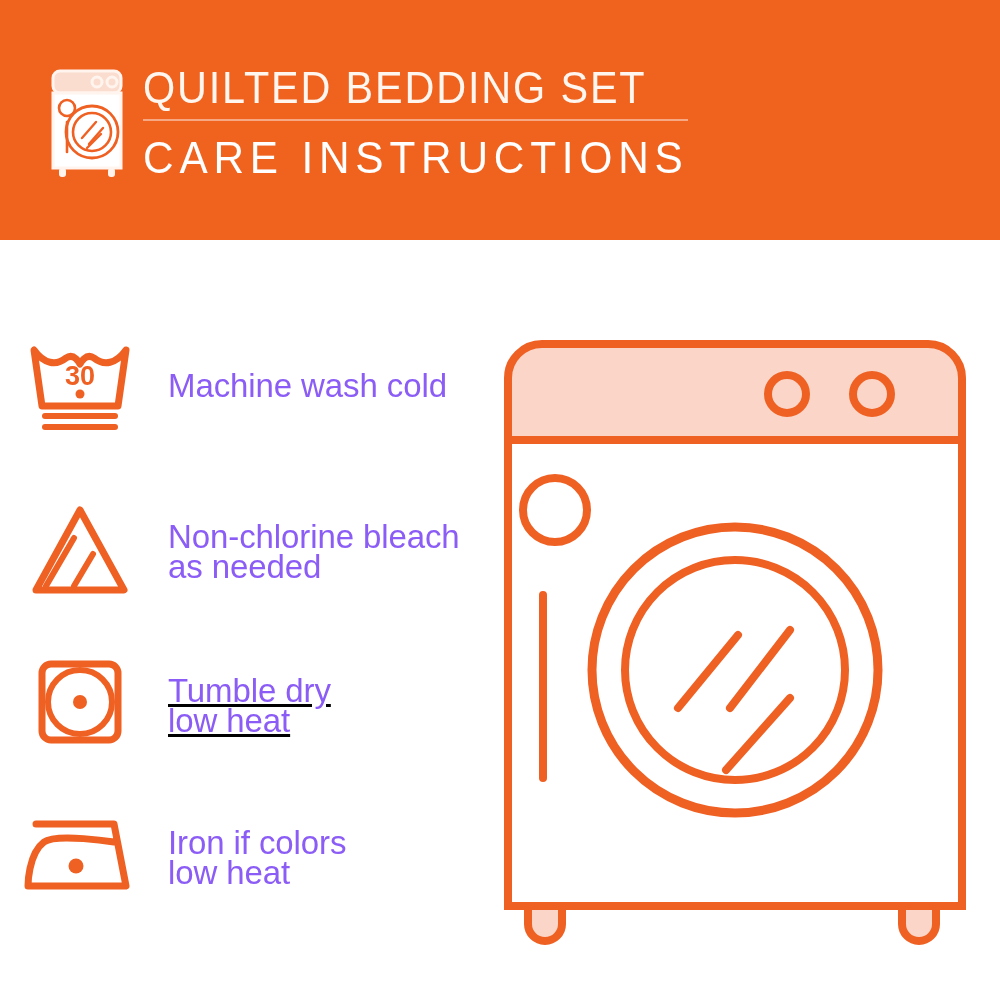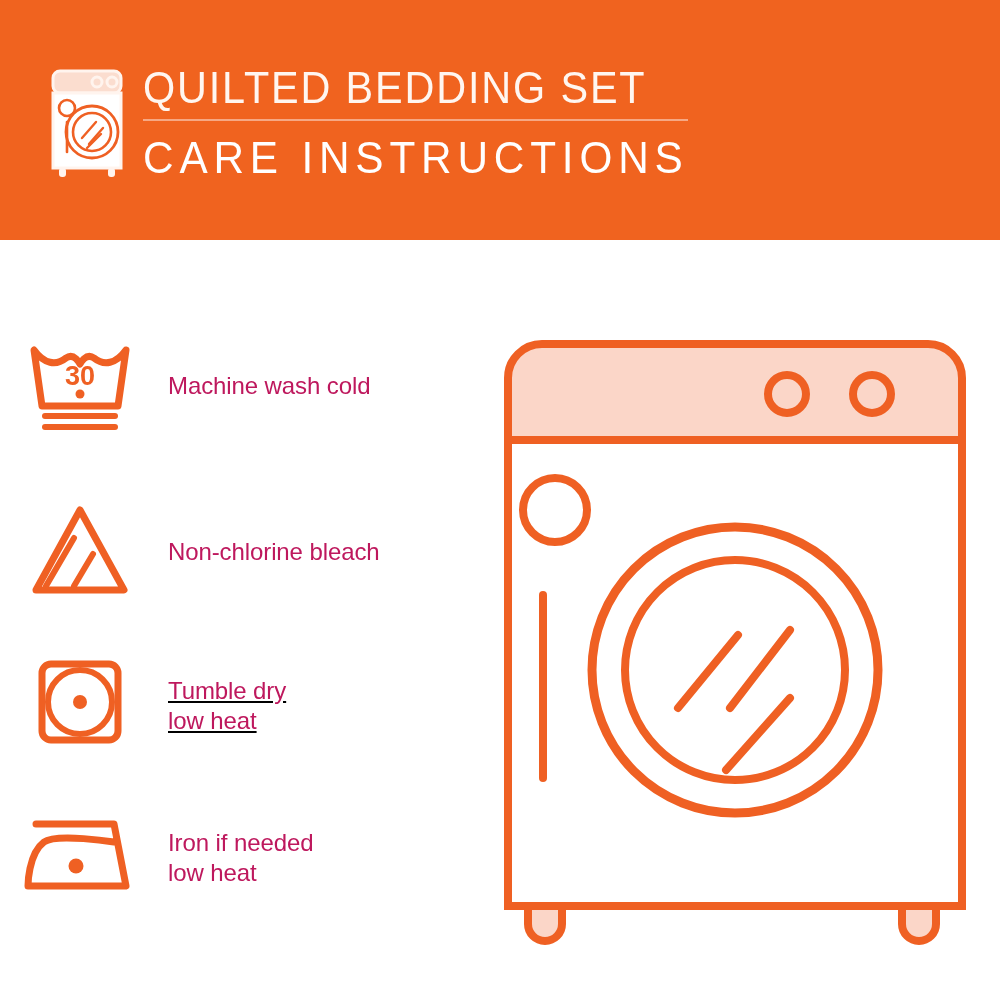--- a/index.html
+++ b/index.html
@@ -95,22 +95,22 @@
 
   .row-icon {
     width: 160px;
     min-width: 160px;
     height: 130px;
     display: flex;
     align-items: center;
     justify-content: center;
   }
   .row-text {
-    color: #be185d;
-    font-size: 24px;
+    color: #8b5cf6;
+    font-size: 33px;
     line-height: 30px;
     letter-spacing: -0.1px;
     font-weight: 500;
     padding-left: 8px;
   }
   .row-text .ln { display: block; white-space: nowrap; }
 
   
   .machine {
     position: absolute;
@@ -172,20 +172,21 @@
     <div class="row row-1">
       <div class="row-icon">
         <svg width="112" height="100" viewBox="0 0 112 100" aria-hidden="true">
           <path d="M56 8 L100 88 L12 88 Z" fill="none" stroke="#EF6023" stroke-width="7" stroke-linejoin="round"></path>
           <line x1="50" y1="36" x2="22" y2="84" stroke="#EF6023" stroke-width="6" stroke-linecap="round"></line>
           <line x1="69" y1="52" x2="50" y2="84" stroke="#EF6023" stroke-width="6" stroke-linecap="round"></line>
         </svg>
       </div>
       <div class="row-text">
         <span class="ln">Non-chlorine bleach</span>
+        <span class="ln">as needed</span>
       </div>
     </div>
 
     <div class="row row-2">
       <div class="row-icon">
         <svg width="112" height="100" viewBox="0 0 112 100" aria-hidden="true">
           <rect x="18" y="8" width="76" height="76" rx="9" fill="none" stroke="#EF6023" stroke-width="7"></rect>
           <circle cx="56" cy="46" r="32" fill="none" stroke="#EF6023" stroke-width="6"></circle>
           <circle cx="56" cy="46" r="7" fill="#EF6023"></circle>
         </svg>
@@ -197,21 +198,21 @@
     </div>
 
     <div class="row row-3">
       <div class="row-icon">
         <svg width="120" height="96" viewBox="0 0 120 96" aria-hidden="true">
           <path d="M16 14 L94 14 L106 76 L8 76 C8 76 8 44 24 32 C36 23 94 32 94 32" fill="none" stroke="#EF6023" stroke-width="7" stroke-linejoin="round" stroke-linecap="round"></path>
           <circle cx="56" cy="56" r="7.5" fill="#EF6023"></circle>
         </svg>
       </div>
       <div class="row-text">
-        <span class="ln">Iron if needed</span>
+        <span class="ln">Iron if colors</span>
         <span class="ln">low heat</span>
       </div>
     </div>
 
   </div>
 
   <div class="machine">
     <svg width="490" height="620" viewBox="0 0 490 620" aria-hidden="true">
 
       <path d="M18 48 a34 34 0 0 1 34 -34 h386 a34 34 0 0 1 34 34 v62 H18 Z" fill="#FBD6C8" stroke="#EF6023" stroke-width="8" stroke-linejoin="round"></path>

